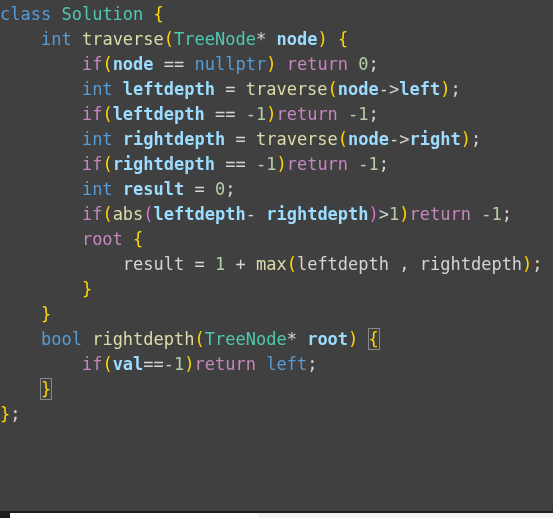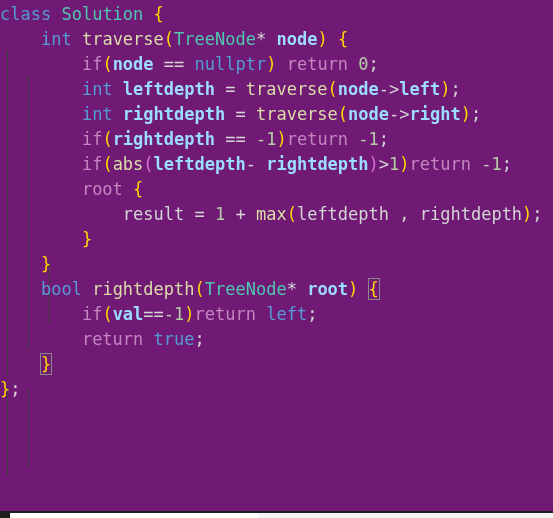--- a/index.html
+++ b/index.html
@@ -11,21 +11,21 @@
     width: 553px;
     height: 518px;
     overflow: hidden;
     font-family: "DejaVu Sans Mono", "Liberation Mono", monospace;
   }
 
   #editor {
     position: relative;
     width: 553px;
     height: 511px;
-    background: #701a75;
+    background: #404040;
     overflow: hidden;
   }
 
   .code-area {
     position: absolute;
     left: 0;
     top: 0;
     width: 553px;
     padding-top: 2px;
     box-sizing: border-box;
@@ -133,30 +133,31 @@
     <div class="guide" style="left:28px; top:75px; height:275px;"></div>
     <div class="guide" style="left:28px; top:388px; height:80px;"></div>
     <div class="guide" style="left:49px; top:262px; height:62px;"></div>
   </div>
 
   <div class="code-area">
       <div class="line"><span class="line-content"><span class="kw">class</span><span class="plain"> </span><span class="type">Solution</span><span class="plain"> </span><span class="b1">{</span></span></div>
       <div class="line"><span class="line-content"><span class="plain">    </span><span class="kw">int</span><span class="plain"> </span><span class="fn">traverse</span><span class="b1">(</span><span class="type">TreeNode</span><span class="plain">* </span><span class="var">node</span><span class="b1">)</span><span class="plain"> </span><span class="b1">{</span></span></div>
       <div class="line"><span class="line-content"><span class="plain">        </span><span class="ctrl">if</span><span class="b1">(</span><span class="var">node</span><span class="plain"> == </span><span class="kw">nullptr</span><span class="b1">)</span><span class="plain"> </span><span class="ctrl">return</span><span class="plain"> </span><span class="num">0</span><span class="plain">;</span></span></div>
       <div class="line"><span class="line-content"><span class="plain">        </span><span class="kw">int</span><span class="plain"> </span><span class="var">leftdepth</span><span class="plain"> = </span><span class="fn">traverse</span><span class="b1">(</span><span class="var">node</span><span class="plain">-&gt;</span><span class="var">left</span><span class="b1">)</span><span class="plain">;</span></span></div>
+      <div class="line"><span class="line-content"><span class="plain">        </span><span class="ctrl">if</span><span class="b1">(</span><span class="var">leftdepth</span><span class="plain"> == </span><span class="num">-1</span><span class="b1">)</span><span class="ctrl">return</span><span class="plain"> </span><span class="num">-1</span><span class="plain">;</span></span></div>
       <div class="line"><span class="line-content"><span class="plain">        </span><span class="kw">int</span><span class="plain"> </span><span class="var">rightdepth</span><span class="plain"> = </span><span class="fn">traverse</span><span class="b1">(</span><span class="var">node</span><span class="plain">-&gt;</span><span class="var">right</span><span class="b1">)</span><span class="plain">;</span></span></div>
       <div class="line"><span class="line-content"><span class="plain">        </span><span class="ctrl">if</span><span class="b1">(</span><span class="var">rightdepth</span><span class="plain"> == </span><span class="num">-1</span><span class="b1">)</span><span class="ctrl">return</span><span class="plain"> </span><span class="num">-1</span><span class="plain">;</span></span></div>
+      <div class="line"><span class="line-content"><span class="plain">        </span><span class="kw">int</span><span class="plain"> </span><span class="var">result</span><span class="plain"> = </span><span class="num">0</span><span class="plain">;</span></span></div>
       <div class="line"><span class="line-content"><span class="plain">        </span><span class="ctrl">if</span><span class="b1">(</span><span class="fn">abs</span><span class="b2">(</span><span class="var">leftdepth</span><span class="plain">- </span><span class="var">rightdepth</span><span class="b2">)</span><span class="plain">&gt;</span><span class="num">1</span><span class="b1">)</span><span class="ctrl">return</span><span class="plain"> </span><span class="num">-1</span><span class="plain">;</span></span></div>
       <div class="line"><span class="line-content"><span class="plain">        </span><span class="ctrl">root</span><span class="plain"> </span><span class="b1">{</span></span></div>
       <div class="line"><span class="line-content"><span class="plain">            </span><span class="plain">result</span><span class="plain"> = </span><span class="num">1</span><span class="plain"> + </span><span class="fn">max</span><span class="b1">(</span><span class="plain">leftdepth</span><span class="plain"> , </span><span class="plain">rightdepth</span><span class="b1">)</span><span class="plain">;</span></span></div>
       <div class="line"><span class="line-content"><span class="plain">        </span><span class="b1">}</span></span></div>
       <div class="line"><span class="line-content"><span class="plain">    </span><span class="b1">}</span></span></div>
       <div class="line"><span class="line-content"><span class="plain">    </span><span class="kw">bool</span><span class="plain"> </span><span class="fn">rightdepth</span><span class="b1">(</span><span class="type">TreeNode</span><span class="plain">* </span><span class="var">root</span><span class="b1">)</span><span class="plain"> </span><span class="b1 bracket-match">{</span></span></div>
       <div class="line"><span class="line-content"><span class="plain">        </span><span class="ctrl">if</span><span class="b1">(</span><span class="var">val</span><span class="plain">==</span><span class="num">-1</span><span class="b1">)</span><span class="ctrl">return</span><span class="plain"> </span><span class="kw">left</span><span class="plain">;</span></span></div>
-      <div class="line"><span class="line-content"><span class="plain">        </span><span class="ctrl">return</span><span class="plain"> </span><span class="kw">true</span><span class="plain">;</span></span></div>
       <div class="line"><span class="line-content"><span class="plain">    </span><span class="b1 bracket-match">}</span></span></div>
       <div class="line"><span class="line-content"><span class="b1">}</span><span class="plain">;</span></span></div>
     </div>
 
 </div>
 
 <div id="bottom-strip">
   <div class="white-seg"></div>
   <div class="gray-seg"></div>
 </div>

